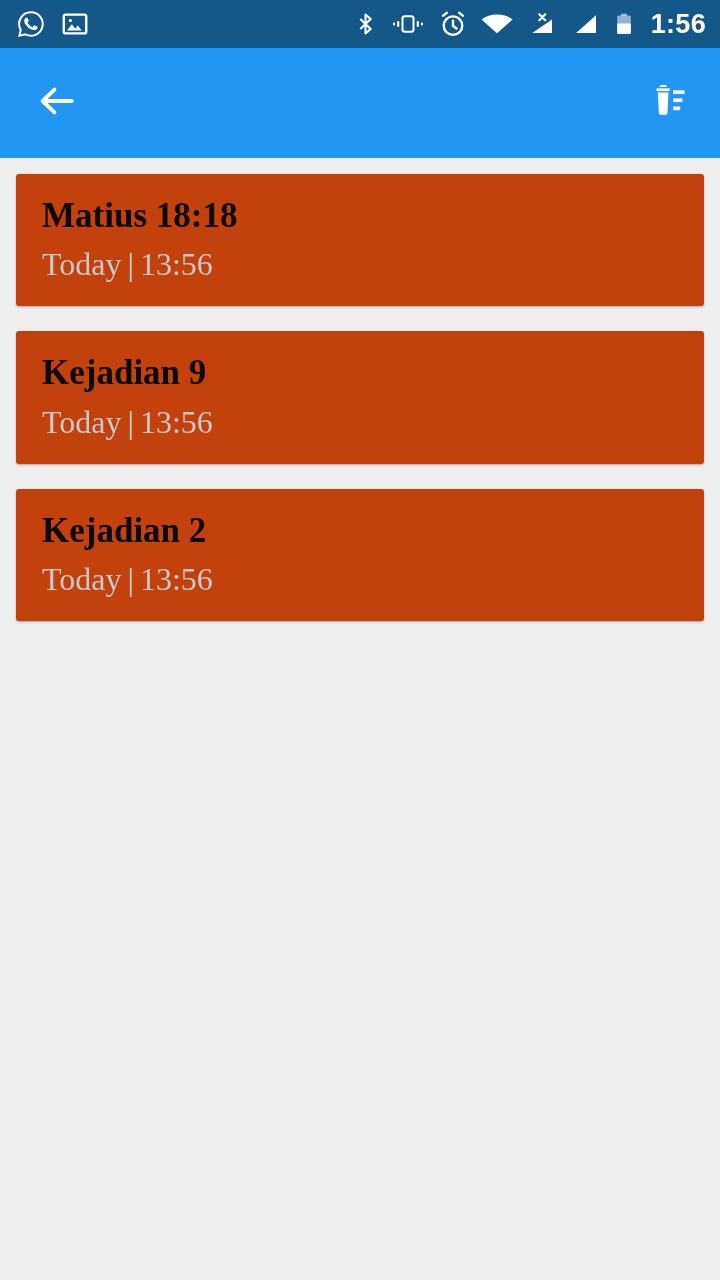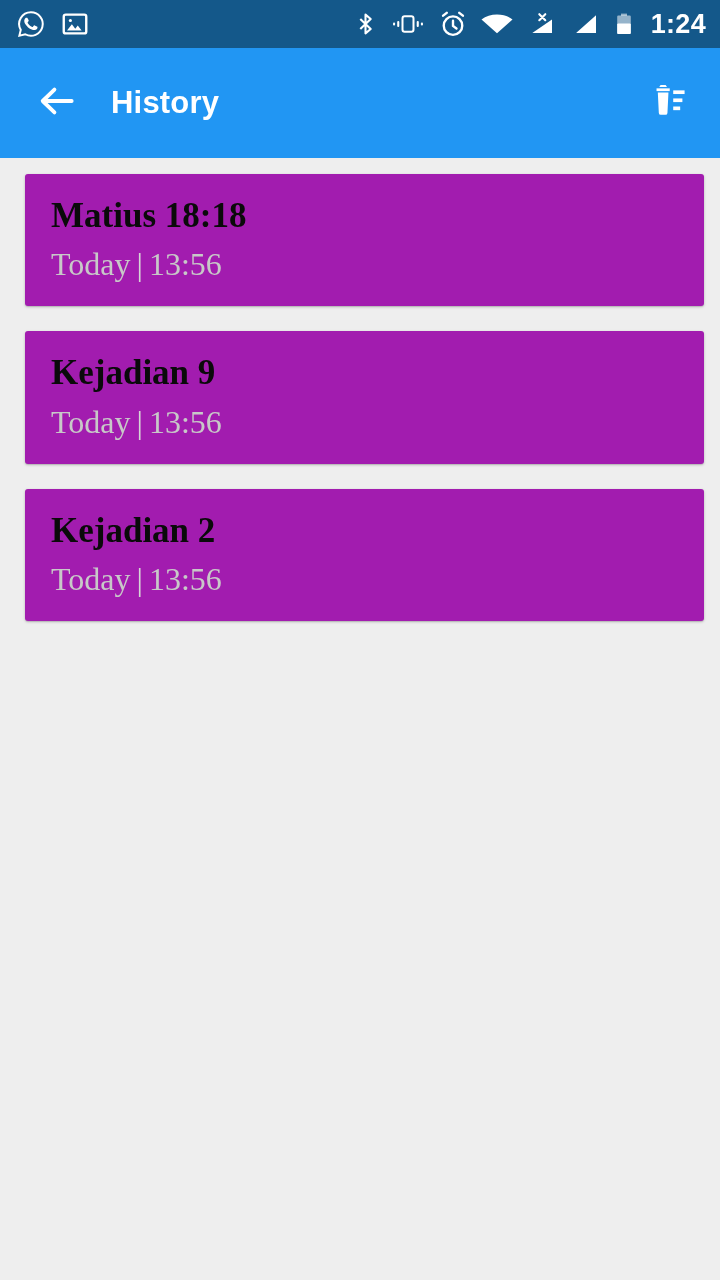--- a/index.html
+++ b/index.html
@@ -84,28 +84,27 @@
     cursor: pointer;
     flex: none;
   }
 
   
   #history-list {
     padding: 16px 16px 0 16px;
     box-sizing: border-box;
   }
   .history-card {
-    background: #a21caf;
+    background: #c2410c;
     border-radius: 3px;
     box-shadow: 0 1px 3px rgba(0,0,0,0.20), 0 1px 1px rgba(0,0,0,0.10);
     padding: 22px 26px 24px 26px;
     box-sizing: border-box;
     margin-bottom: 25px;
     cursor: pointer;
-    margin-left: 9px;
   }
   .card-title {
     font-family: "Liberation Serif", serif;
     font-weight: bold;
     font-size: 35px;
     color: #0a0a0a;
     line-height: 1.12;
     white-space: nowrap;
   }
   .card-subtitle {
@@ -188,35 +187,34 @@
     </span>
 
     <span class="sb-icon">
       <svg width="20" height="30" viewBox="0 0 20 24">
         <rect x="7" y="1.6" width="6" height="2.4" fill="#ffffff" opacity="0.55"></rect>
         <rect x="3.2" y="3.6" width="13.6" height="18.5" rx="1.1" fill="#ffffff" opacity="0.55"></rect>
         <rect x="3.2" y="11.5" width="13.6" height="10.6" rx="1.1" fill="#ffffff"></rect>
       </svg>
     </span>
 
-    <span id="status-clock">1:24</span>
+    <span id="status-clock">1:56</span>
   </div>
 </div>
 
 <div id="app-bar">
 
   <div id="back-button">
     <span>
       <svg width="44" height="44" viewBox="0 0 24 24">
         <path fill="none" stroke="#ffffff" stroke-width="2.1" stroke-linecap="round" stroke-linejoin="round" d="M20 12H4.6M10.6 5.8L4.2 12l6.4 6.2"></path>
       </svg>
     </span>
   </div>
 
-  <div id="app-title">History</div>
 
   <div id="delete-all-button">
     <span>
       <svg width="44" height="44" viewBox="0 0 24 24">
         <path fill="#ffffff" d="M5.2 5.1h7.2v1.5H5.2z"></path>
         <path fill="#ffffff" d="M7.4 3.3h2.8l.7 1.1H6.7z"></path>
         <path fill="#ffffff" d="M5.9 7.4h5.8l-.55 11.1a1.1 1.1 0 0 1-1.1 1.05H7.55a1.1 1.1 0 0 1-1.1-1.05z"></path>
         <rect x="14.3" y="6.2" width="6.2" height="2.0" fill="#ffffff"></rect>
         <rect x="14.3" y="10.6" width="5.0" height="2.0" fill="#ffffff"></rect>
         <rect x="14.3" y="15.0" width="3.8" height="2.0" fill="#ffffff"></rect>

